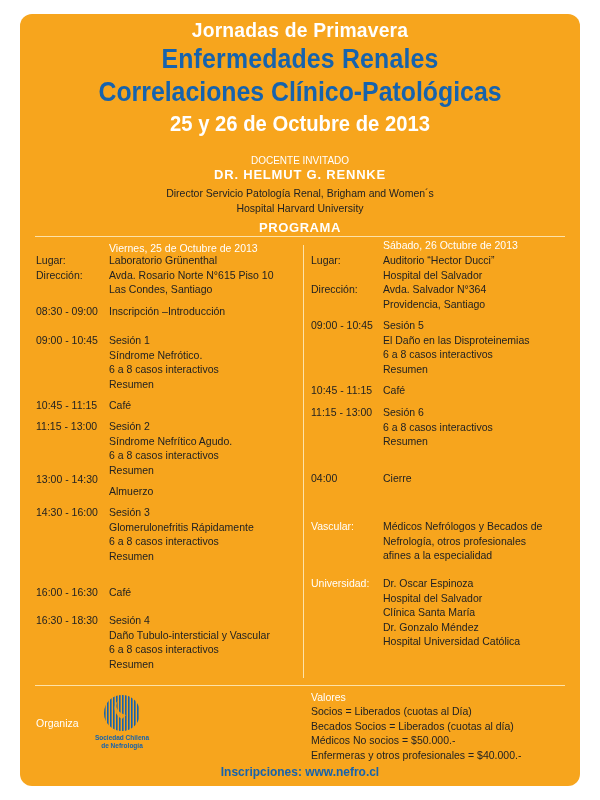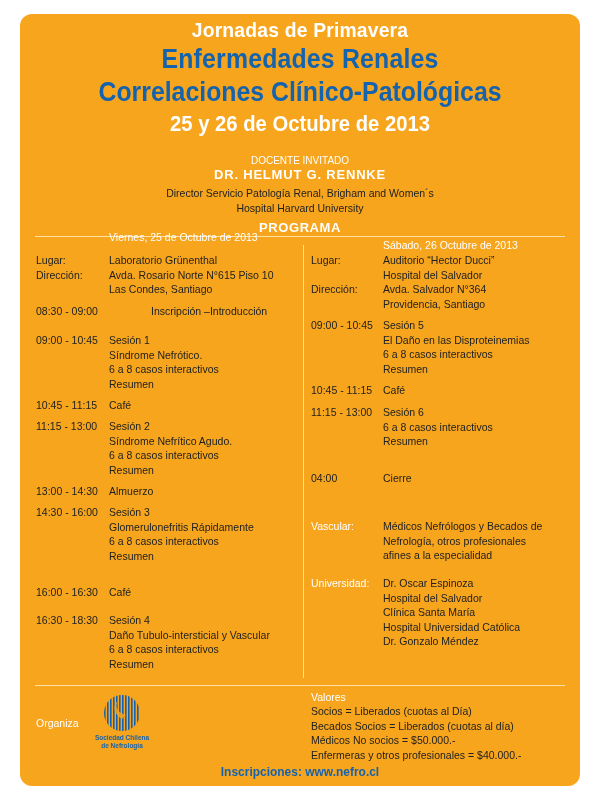--- a/index.html
+++ b/index.html
@@ -44,32 +44,32 @@
 <div class="abs c white name">DR. HELMUT G. RENNKE</div>
 <div class="abs c dark role">
   <div>Director Servicio Patología Renal, Brigham and Women´s</div>
   <div>Hospital Harvard University</div>
 </div>
 
 <div class="abs c white programa">PROGRAMA</div>
 <div class="hline" style="left:35px;top:236px;width:530px;"></div>
 <div class="vline" style="left:303px;top:245px;height:433px;"></div>
 
-<div class="daytitle" style="left:109px;top:231px;">Viernes, 25 de Octubre de 2013</div>
+<div class="daytitle" style="left:109px;top:242px;">Viernes, 25 de Octubre de 2013</div>
 
 <div class="txt lbl" style="left:36px;top:253px;">Lugar:</div>
 <div class="txt val" style="left:109px;top:253px;">Laboratorio Grünenthal</div>
 <div class="txt lbl" style="left:36px;top:267.5px;">Dirección:</div>
 <div class="txt val" style="left:109px;top:267.5px;">
   <div>Avda. Rosario Norte N°615 Piso 10</div>
   <div>Las Condes, Santiago</div>
 </div>
 
 <div class="txt lbl" style="left:36px;top:304px;">08:30 - 09:00</div>
-<div class="txt val" style="left:109px;top:304px;margin-left:42px;">
+<div class="txt val" style="left:109px;top:304px;">
   <div>Inscripción –Introducción</div>
 </div>
 
 <div class="txt lbl" style="left:36px;top:333px;">09:00 - 10:45</div>
 <div class="txt val" style="left:109px;top:333px;">
   <div>Sesión 1</div>
   <div>Síndrome Nefrótico.</div>
   <div>6 a 8 casos interactivos</div>
   <div>Resumen</div>
 </div>
@@ -80,21 +80,21 @@
 </div>
 
 <div class="txt lbl" style="left:36px;top:419px;">11:15 - 13:00</div>
 <div class="txt val" style="left:109px;top:419px;">
   <div>Sesión 2</div>
   <div>Síndrome Nefrítico Agudo.</div>
   <div>6 a 8 casos interactivos</div>
   <div>Resumen</div>
 </div>
 
-<div class="txt lbl" style="left:36px;top:484px;">13:00 - 14:30</div>
+<div class="txt lbl" style="left:36px;top:472px;">13:00 - 14:30</div>
 <div class="txt val" style="left:109px;top:484px;">
   <div>Almuerzo</div>
 </div>
 
 <div class="txt lbl" style="left:36px;top:505px;">14:30 - 16:00</div>
 <div class="txt val" style="left:109px;top:505px;">
   <div>Sesión 3</div>
   <div>Glomerulonefritis Rápidamente</div>
   <div>6 a 8 casos interactivos</div>
   <div>Resumen</div>
@@ -156,22 +156,22 @@
   <div>Médicos Nefrólogos y Becados de</div>
   <div>Nefrología, otros profesionales</div>
   <div>afines a la especialidad</div>
 </div>
 
 <div class="txt lbl wlbl" style="left:311px;top:576px;">Universidad:</div>
 <div class="txt val" style="left:383px;top:576px;">
   <div>Dr. Oscar Espinoza</div>
   <div>Hospital del Salvador</div>
   <div>Clínica Santa María</div>
+  <div>Dr. Gonzalo Méndez</div>
   <div>Hospital Universidad Católica</div>
-  <div>Dr. Gonzalo Méndez</div>
 </div>
 
 <div class="hline" style="left:35px;top:685px;width:530px;"></div>
 
 <div class="txt abs footer-title" style="left:36px;top:716px;">Organiza</div>
 
 <svg class="logo" viewBox="0 0 40 40">
   <defs>
     <clipPath id="lc">
         <circle cx="20" cy="20" r="18"></circle>

